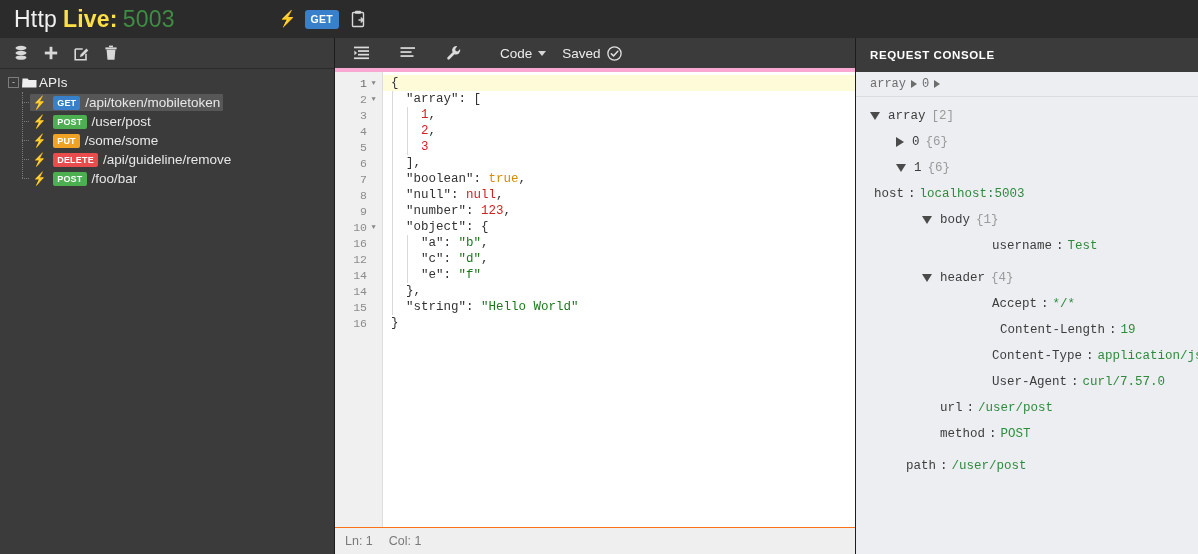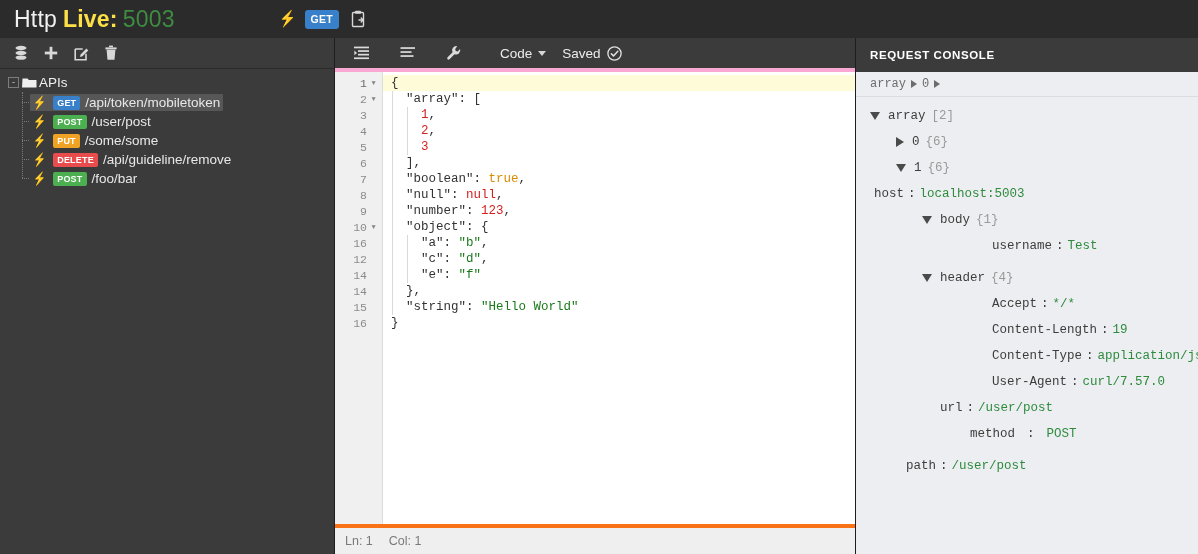--- a/index.html
+++ b/index.html
@@ -330,21 +330,21 @@
     top: 0;
     height: 16px;
     width: 1px;
     background: #d9d9d9;
   }
 
   .statusbar {
     height: 26px;
     min-height: 26px;
     background: #efefef;
-    border-top: 4px solid #f97316;
+    border-top: 1px solid #f97316;
     display: flex;
     align-items: center;
     padding-left: 10px;
     gap: 16px;
     font-size: 12.5px;
     color: #7a7a7a;
   }
 
   
   .console {
@@ -707,45 +707,45 @@
             <span class="tri open"></span>
             <span class="ckey">header</span>
             <span class="ccount">{4}</span>
           </div>
           <div class="crow" style="padding-left: 118px;">
             <span class="tri none"></span>
             <span class="ckey">Accept</span>
             <span class="csep">:</span>
             <span class="cval">*/*</span>
           </div>
+          <div class="crow" style="padding-left: 118px; margin-left: 8px;">
+            <span class="tri none"></span>
+            <span class="ckey">Content-Length</span>
+            <span class="csep">:</span>
+            <span class="cval">19</span>
+          </div>
           <div class="crow" style="padding-left: 118px;">
             <span class="tri none"></span>
-            <span class="ckey">Content-Length</span>
-            <span class="csep">:</span>
-            <span class="cval">19</span>
+            <span class="ckey">Content-Type</span>
+            <span class="csep">:</span>
+            <span class="cval">application/json</span>
           </div>
           <div class="crow" style="padding-left: 118px;">
             <span class="tri none"></span>
-            <span class="ckey">Content-Type</span>
-            <span class="csep">:</span>
-            <span class="cval">application/json</span>
-          </div>
-          <div class="crow" style="padding-left: 118px;">
-            <span class="tri none"></span>
             <span class="ckey">User-Agent</span>
             <span class="csep">:</span>
             <span class="cval">curl/7.57.0</span>
           </div>
           <div class="crow" style="padding-left: 66px;">
             <span class="tri none"></span>
             <span class="ckey">url</span>
             <span class="csep">:</span>
             <span class="cval">/user/post</span>
           </div>
-          <div class="crow" style="padding-left: 88px; gap: 8px;">
+          <div class="crow" style="padding-left: 66px;">
             <span class="tri none"></span>
             <span class="ckey">method</span>
             <span class="csep">:</span>
             <span class="cval">POST</span>
           </div>
           <div class="crow" style="padding-left: 32px; align-items: flex-end;">
             <span class="tri none"></span>
             <span class="ckey">path</span>
             <span class="csep">:</span>
             <span class="cval">/user/post</span>

